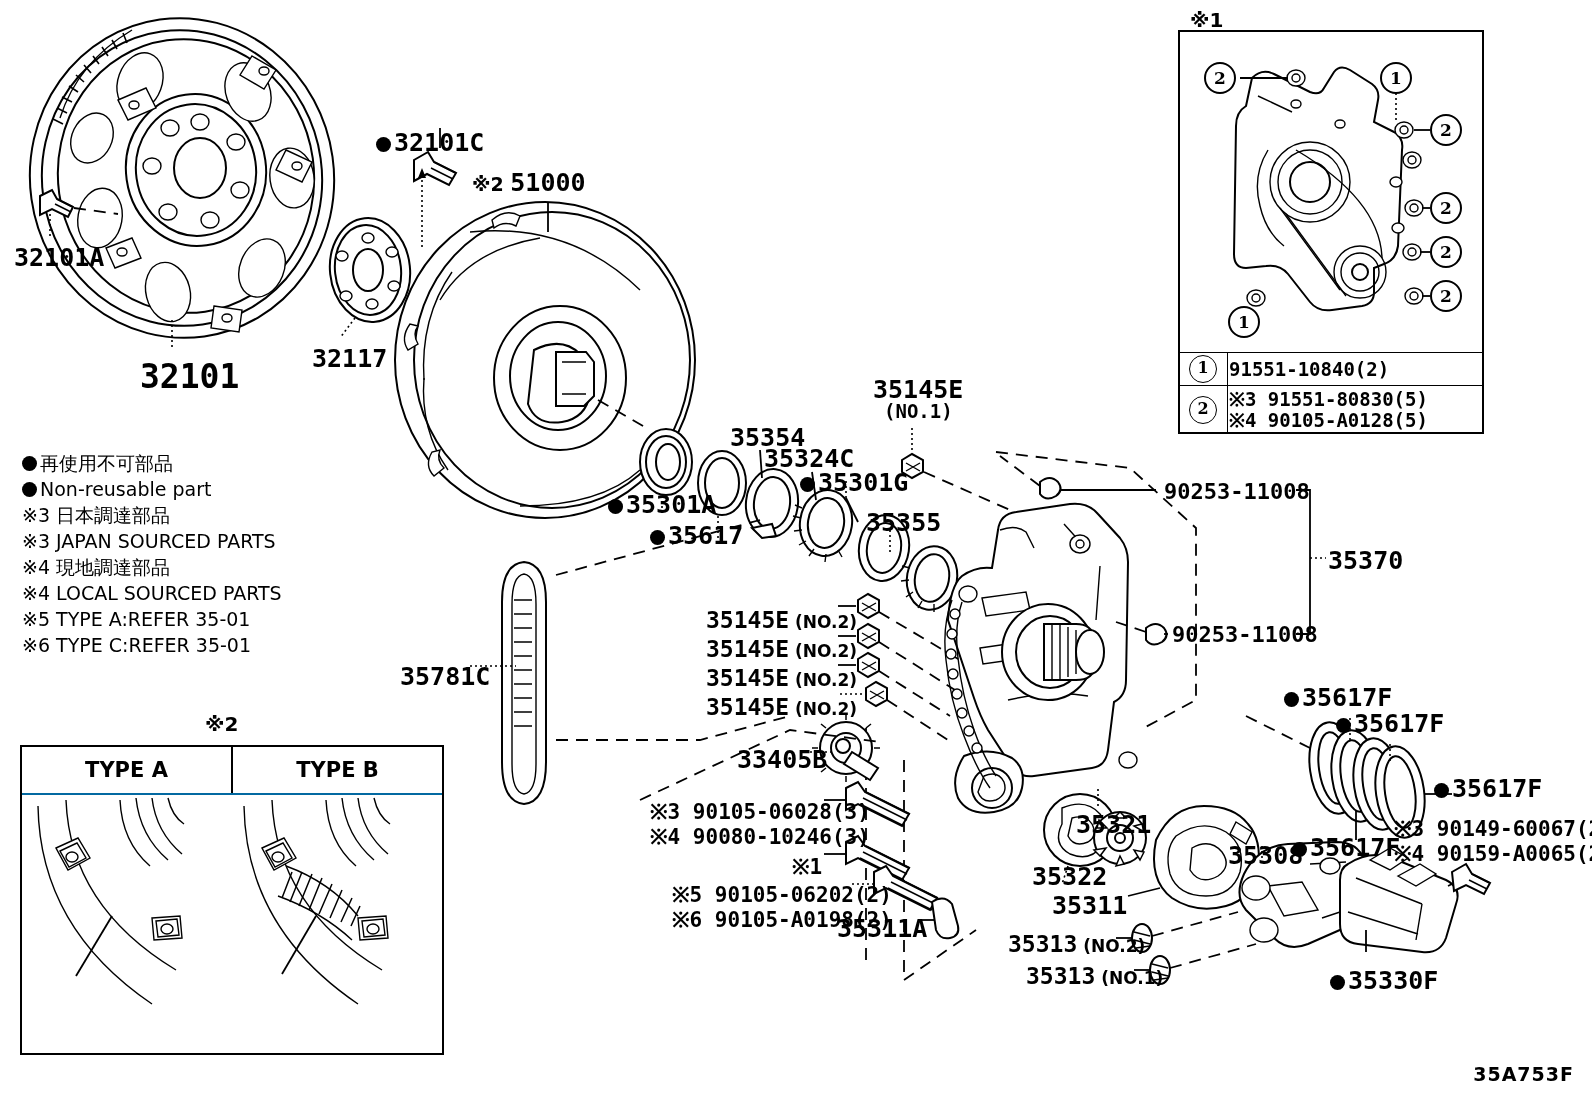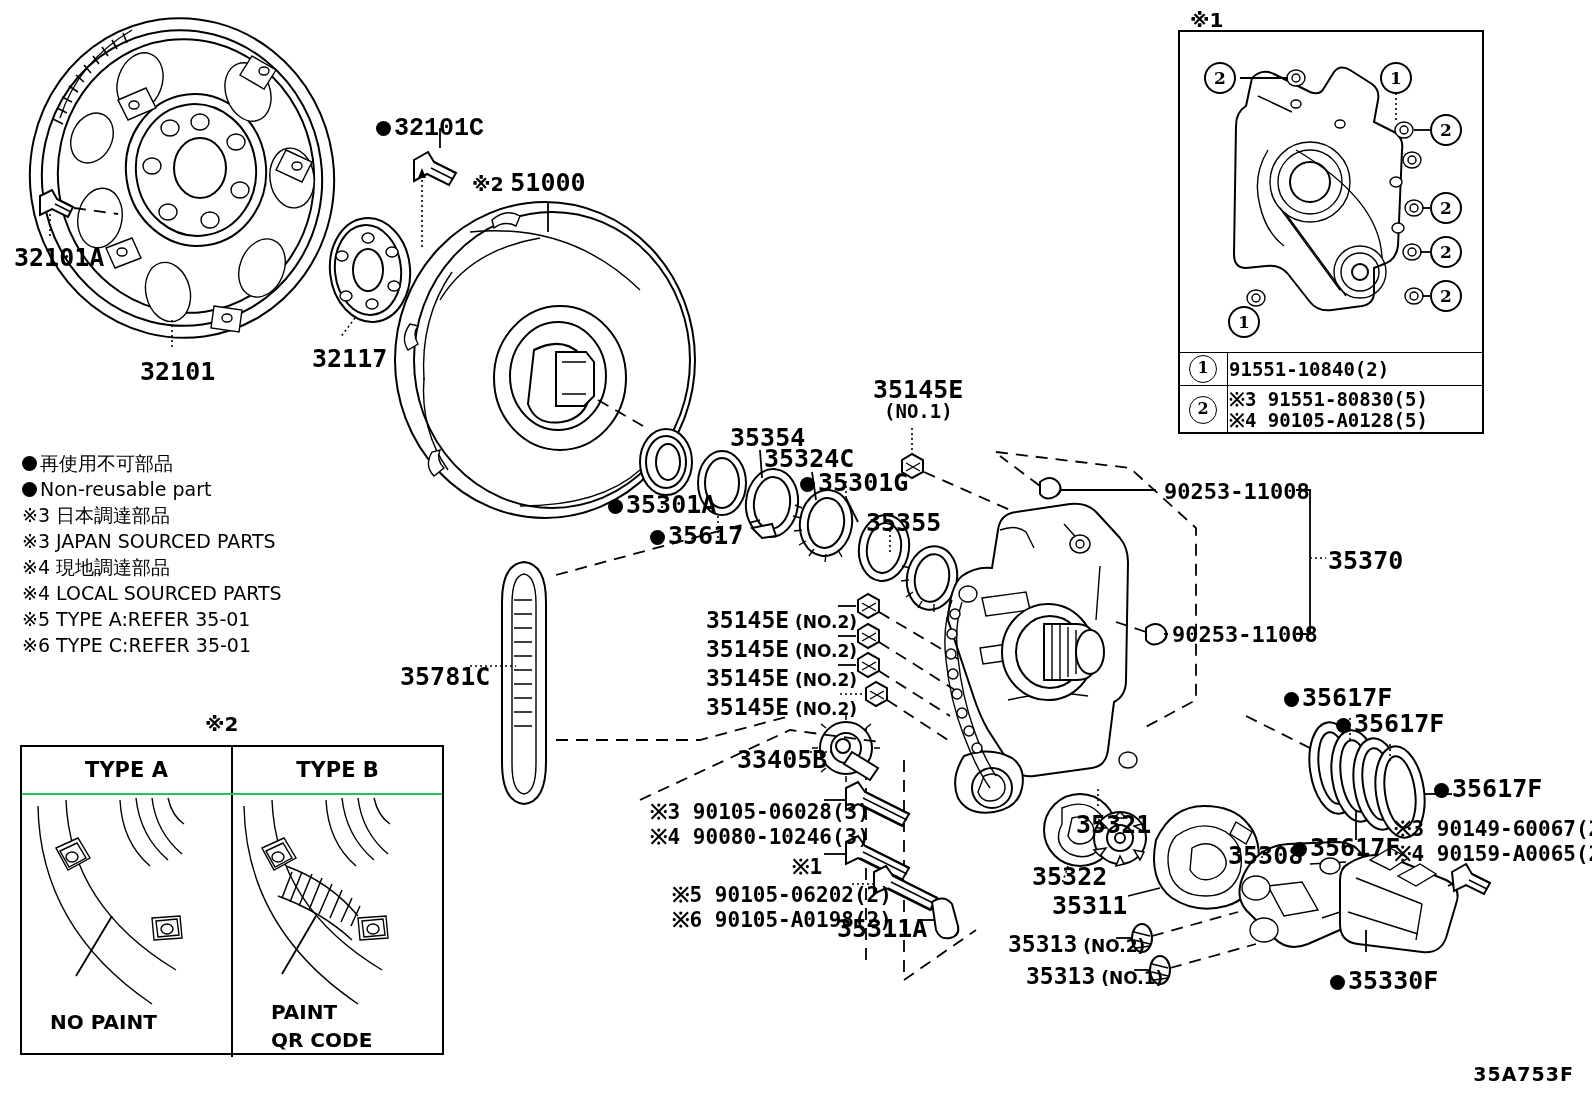--- a/index.html
+++ b/index.html
@@ -15,21 +15,21 @@
           background:#000;vertical-align:-1px;margin-right:3px;}
   .sub{font-size:17px;font-weight:bold;font-family:"DejaVu Sans","Liberation Sans",sans-serif;}
   .ref{font-family:"DejaVu Sans","Liberation Sans",sans-serif;font-weight:bold;}
   
   #legend{position:absolute;left:22px;top:450px;}
   #legend .row{line-height:26px;font-size:19px;white-space:nowrap;}
   #legend .jp{font-family:"DejaVu Sans","Liberation Sans",sans-serif;}
   
   #typetable{position:absolute;left:20px;top:745px;width:424px;height:310px;
              border:2px solid #000;box-sizing:border-box;}
-  #typetable .hdr{display:flex;height:46px;border-bottom:2px solid #22c55e;}
+  #typetable .hdr{display:flex;height:46px;border-bottom:2px solid #0369a1;}
   #typetable .hdr>div{flex:1;display:flex;align-items:center;justify-content:center;
                       font-size:21px;font-weight:bold;}
   #typetable .hdr>div:first-child{border-right:2px solid #000;}
   #typetable .body{display:flex;height:262px;}
   #typetable .body>div{flex:1;position:relative;}
   #typetable .body>div:first-child{border-right:2px solid #000;}
   #typemark{position:absolute;left:205px;top:712px;font-size:20px;font-weight:bold;}
   .cellcap{position:absolute;font-size:20px;font-weight:bold;line-height:24px;}
   
   #inset{position:absolute;left:1178px;top:30px;width:306px;height:404px;
@@ -555,29 +555,20 @@
   <div class="row"><span>※5 TYPE A:REFER 35-01</span></div>
   <div class="row"><span>※6 TYPE C:REFER 35-01</span></div>
 </div>
 
 <div id="typemark">※2</div>
 <div id="typetable">
   <div class="hdr">
     <div>TYPE A</div>
     <div>TYPE B</div>
   </div>
-  <div class="body">
-    <div>
-      <div class="cellcap" style="left:28px;top:215px;">NO PAINT</div>
-    </div>
-    <div>
-      <div class="cellcap" style="left:38px;top:205px;">PAINT</div>
-      <div class="cellcap" style="left:38px;top:233px;">QR CODE</div>
-    </div>
-  </div>
 </div>
 
 <div id="insetmark">※1</div>
 <div id="inset"></div>
 <div id="insettable">
   <table>
     <tbody>
         <tr>
       <td class="num">
         <span class="circnum">1</span>
@@ -594,22 +585,22 @@
         <span class="line">※3 91551-80830(5)</span>
         <span class="line">※4 90105-A0128(5)</span>
       </td>
     </tr>
   </tbody>
     </table>
 </div>
 
 <div id="labels-layer">
     <div class="lbl pn" id="l-32101a" style="left: 14px; top: 243px; font-size: 25px;"><span>32101A</span></div>
-    <div class="lbl pn" id="l-32101" style="left: 140px; top: 357px; font-size: 25px;"><span>32101</span></div>
-    <div class="lbl pn" id="l-32101c" style="left: 376px; top: 114px; font-size: 25px; font-family: Liberation Mono, monospace;"><span class="bullet"></span><span>32101C</span></div>
+    <div class="lbl pn" id="l-32101" style="left: 140px; top: 357px; font-size: 33px;"><span>32101</span></div>
+    <div class="lbl pn" id="l-32101c" style="left: 376px; top: 128px; font-size: 25px;"><span class="bullet"></span><span>32101C</span></div>
     <div class="lbl pn" id="l-32117" style="left: 312px; top: 344px; font-size: 25px;"><span>32117</span></div>
     <div class="lbl pn" id="l-32000" style="left: 472px; top: 168px; font-size: 25px;"><span class="ref" style="font-size: 19px;">※2 </span><span>51000</span></div>
     <div class="lbl pn" id="l-35301a" style="left: 608px; top: 490px; font-size: 25px;"><span class="bullet"></span><span>35301A</span></div>
     <div class="lbl pn" id="l-35617" style="left: 650px; top: 521px; font-size: 25px;"><span class="bullet"></span><span>35617</span></div>
     <div class="lbl pn" id="l-35354" style="left: 730px; top: 423px; font-size: 25px;"><span>35354</span></div>
     <div class="lbl pn" id="l-35324c" style="left: 764px; top: 444px; font-size: 25px;"><span>35324C</span></div>
     <div class="lbl pn" id="l-35301g" style="left: 800px; top: 468px; font-size: 25px;"><span class="bullet"></span><span>35301G</span></div>
     <div class="lbl pn" id="l-35355" style="left: 866px; top: 508px; font-size: 25px; text-align: center;"><span>35355</span></div>
     <div class="lbl pn" id="l-35145e1" style="left: 873px; top: 375px; font-size: 25px;"><span>35145E</span></div>
     <div class="lbl pn" id="l-35145e1b" style="left: 884px; top: 400px; font-size: 19px;"><span>(NO.1)</span></div>

